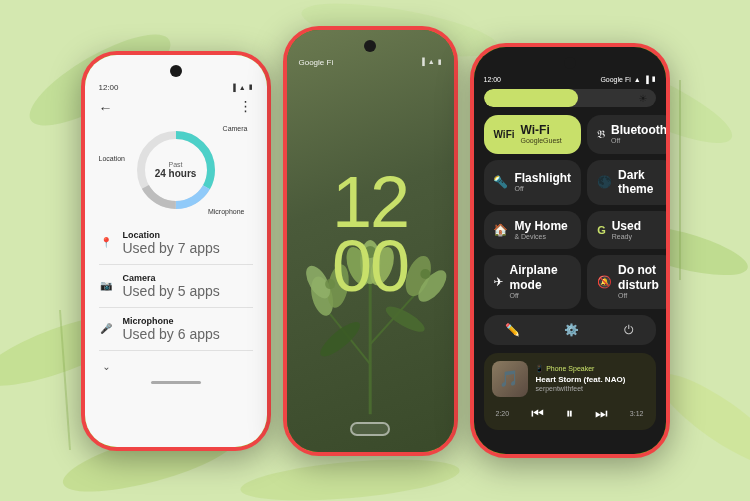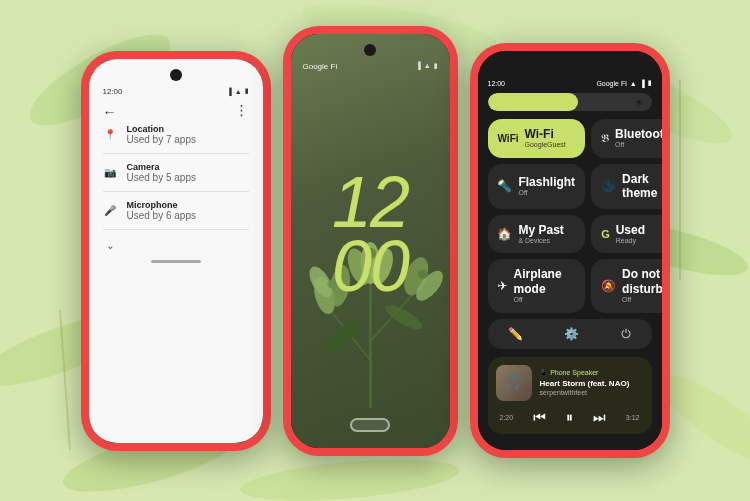--- a/index.html
+++ b/index.html
@@ -19,22 +19,22 @@
       align-items: center;
       justify-content: center;
       gap: 12px;
       z-index: 1;
       padding: 20px 15px;
     }
 
     
     .phone {
       border-radius: 36px;
-      border: 8px solid #ef4444;
-      background: #000000;
+      border: 4px solid #ef4444;
+      background: #84cc16;
       position: relative;
       overflow: hidden;
       box-shadow: 0 8px 32px rgba(0,0,0,0.35);
       flex-shrink: 0;
     }
 
     .phone-1 {
       width: 190px;
       height: 400px;
     }
@@ -201,21 +201,21 @@
       flex-shrink: 0;
     }
 
     .perm-text .perm-name {
       font-size: 9px;
       font-weight: 600;
       color: #1a1a1a;
     }
 
     .perm-text .perm-sub {
-      font-size: 10px;
+      font-size: 14px;
       color: #666;
     }
 
     .divider {
       height: 1px;
       background: #e0e0e0;
       margin: 2px 0;
     }
 
     .see-other {
@@ -285,21 +285,20 @@
     }
 
     .clock-display {
       position: absolute;
       top: 50%;
       left: 50%;
       transform: translate(-50%, -55%);
       z-index: 5;
       text-align: left;
       line-height: 0.85;
-      font-style: italic;
     }
 
     .clock-time {
       font-size: 72px;
       font-weight: 300;
       color: #c8e06a;
       letter-spacing: -2px;
       line-height: 0.9;
     }
 
@@ -543,20 +542,40 @@
         <span>12:00</span>
         <div class="status-icons">
           <span>▐</span>
           <span>▲</span>
           <span>▮</span>
         </div>
       </div>
       <div class="back-menu-row">
         <span class="back-arrow">←</span>
         <span class="menu-dots">⋮</span>
+      </div>
+      <div class="donut-container">
+        <svg class="donut-svg" viewBox="0 0 100 100">
+          <circle cx="50" cy="50" r="35" fill="none" stroke="#e0e0e0" stroke-width="8"></circle>
+
+          <circle cx="50" cy="50" r="35" fill="none" stroke="#4dd0c8" stroke-width="8" stroke-dasharray="73 147" stroke-dashoffset="0" transform="rotate(-90 50 50)"></circle>
+
+          <circle cx="50" cy="50" r="35" fill="none" stroke="#90caf9" stroke-width="8" stroke-dasharray="37 183" stroke-dashoffset="-73" transform="rotate(-90 50 50)"></circle>
+
+          <circle cx="50" cy="50" r="35" fill="none" stroke="#bdbdbd" stroke-width="8" stroke-dasharray="37 183" stroke-dashoffset="-110" transform="rotate(-90 50 50)"></circle>
+        </svg>
+        <div class="donut-labels">
+          <span class="donut-label-location">Location</span>
+          <span class="donut-label-camera">Camera</span>
+          <span class="donut-label-micro">Microphone</span>
+        </div>
+        <div class="donut-center">
+          <div class="donut-center-label">Past</div>
+          <div class="donut-center-value">24 hours</div>
+        </div>
       </div>
       <div class="perm-list">
         <div class="perm-item">
           <div class="perm-icon">📍</div>
           <div class="perm-text">
             <div class="perm-name">Location</div>
             <div class="perm-sub">Used by 7 apps</div>
           </div>
         </div>
         <div class="divider"></div>
@@ -674,21 +693,21 @@
           <div class="qs-tile-icon">🌑</div>
           <div class="qs-tile-text">
             <div class="qs-tile-name">Dark theme</div>
             <div class="qs-tile-sub"></div>
           </div>
         </div>
 
         <div class="qs-tile">
           <div class="qs-tile-icon">🏠</div>
           <div class="qs-tile-text">
-            <div class="qs-tile-name">My Past</div>
+            <div class="qs-tile-name">My Home</div>
             <div class="qs-tile-sub">&amp; Devices</div>
           </div>
         </div>
 
         <div class="qs-tile">
           <div class="qs-tile-icon" style="font-size:11px;color:#c8e06a;font-weight:bold;">G</div>
           <div class="qs-tile-text">
             <div class="qs-tile-name">Used</div>
             <div class="qs-tile-sub">Ready</div>
           </div>

